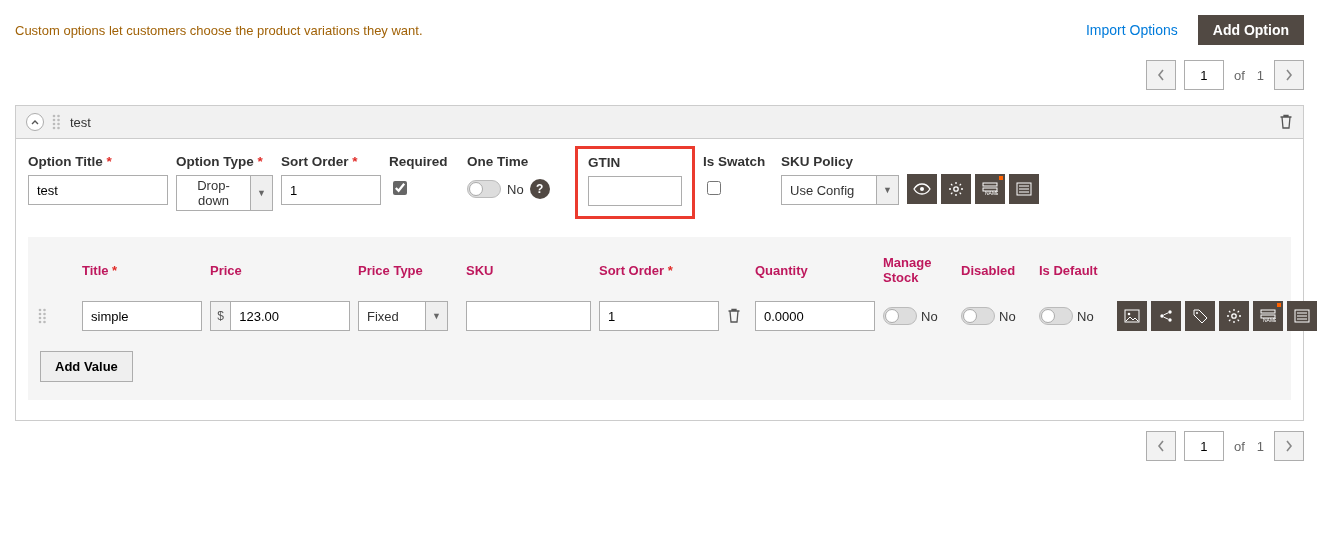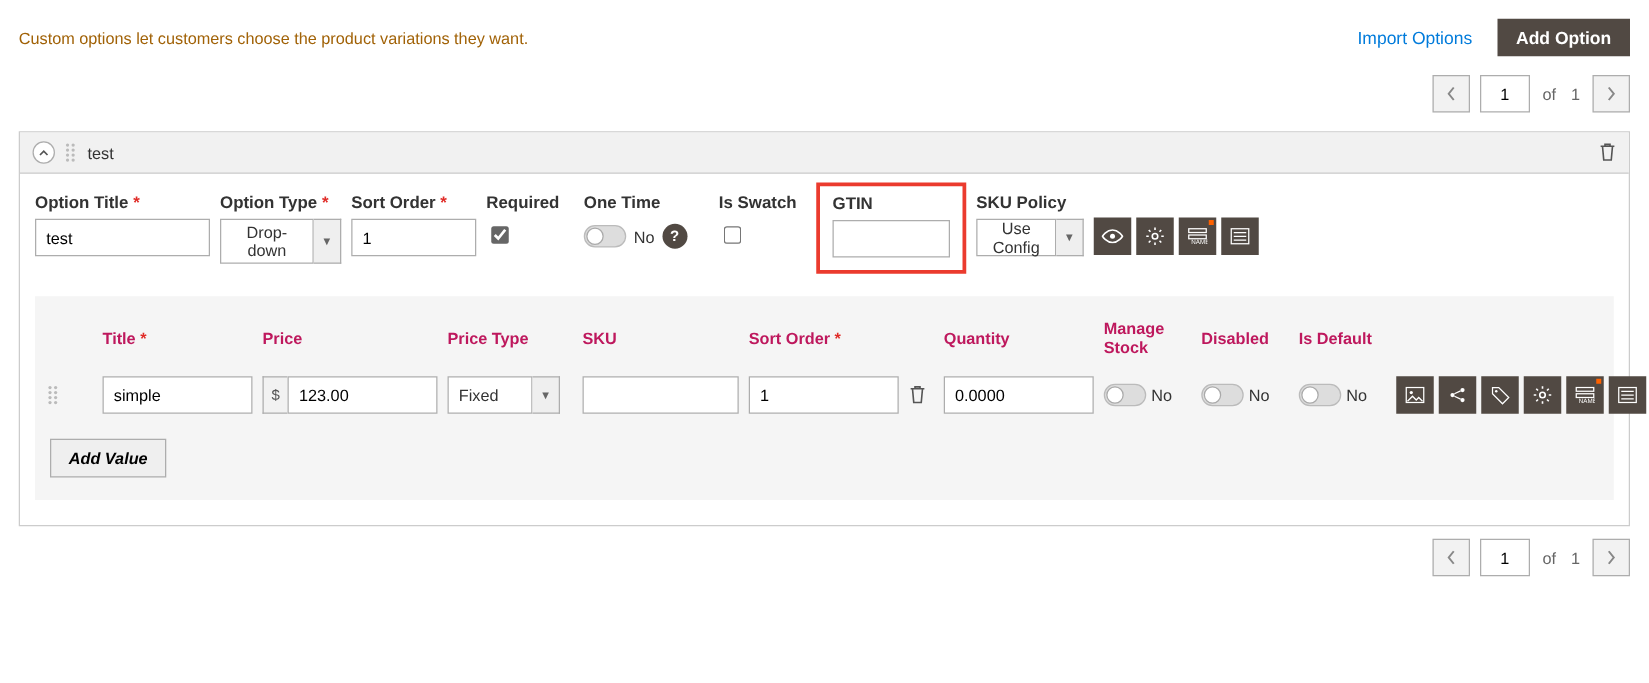--- a/index.html
+++ b/index.html
@@ -32,21 +32,21 @@
   .fields-row { display:flex; gap:8px; align-items:flex-start; flex-wrap:nowrap;}
   .field { display:flex; flex-direction:column; gap:6px;}
   .field.gtin { border:3px solid #eb3b2e; padding:6px 10px 10px; margin-top:-8px;}
   .label { font-size:13.5px; color:#333; font-weight:600; white-space:nowrap;}
   .req::after { content:" *"; color:#e02b27; font-weight:700;}
   input.text-in { border:1px solid #adadad; height:30px; padding:0 8px; font-size:13px; background:#fff;}
   .select-wrap { display:flex; height:36px;}
   .select-main { border:1px solid #adadad; padding:2px 8px; font-size:13px; display:flex; align-items:center; width:75px; background:#fff;text-align:center;}
   .select-arrow { width:22px; border:1px solid #adadad; border-left:none; background:#efefef; display:flex; align-items:center; justify-content:center; font-size:9px; color:#666; cursor:pointer;}
   .select-wrap.small { height:30px;}
-  .select-wrap.small .select-main{width:64px;}
+  .select-wrap.small .select-main{width:96px;}
   .checkbox-in { width:14px; height:14px; margin-top:6px; cursor:pointer; accent-color:#666;}
 
   .toggle-line { display:flex; align-items:center; gap:6px; margin-top:4px;}
   .toggle { position:relative; width:34px; height:18px; background:#ddd; border-radius:20px; border:1px solid #bbb; cursor:pointer;}
   .toggle::after { content:""; position:absolute; left:1px; top:1px; width:14px; height:14px; background:#fff; border-radius:50%; border:1px solid #aaa; box-sizing:border-box;}
   .toggle-text { font-size:13px; color:#333;}
   .help-q { width:20px; height:20px; border-radius:50%; background:#514943; color:#fff; display:inline-flex; align-items:center; justify-content:center; font-size:12px; font-weight:700; cursor:pointer;}
 
   .icon-btn { width:30px; height:30px; background:#514943; display:flex; align-items:center; justify-content:center; cursor:pointer; position:relative; color:#fff;}
   .icon-btn.dot::before{ content:""; position:absolute; top:2px; right:2px; width:4px; height:4px; background:#ff6200;}
@@ -56,21 +56,21 @@
   .values-wrap { background:#f5f5f5; margin-top:18px; padding:0 0 18px;}
   .val-header-row, .val-row { display:grid; grid-template-columns: 36px 120px 140px 100px 125px 120px 20px 120px 70px 70px 70px 220px; gap:8px; align-items:center; padding:8px 10px;}
   .val-header-row { padding-top:18px;}
   .col-label { font-size:13px; font-weight:600; color:#be185d;}
   .col-label.shift { padding-left:0;}
   .price-wrap { display:flex;}
   .price-prefix { width:24px; height:30px; border:1px solid #adadad; border-right:none; background:#f2f2f2; display:flex; align-items:center; justify-content:center; color:#555; font-size:12px;}
   .trash-cell { color:#555; font-size:15px; cursor:pointer;}
   .toggle-stack { display:flex; align-items:center; gap:4px;}
   .val-actions { display:flex; gap:4px;}
-  .add-value-btn { margin:12px 2px 0 12px; padding:7px 14px; background:#efefef; border:1px solid #adadad; font-size:13px; font-weight:600; cursor:pointer;font-style:italic;}
+  .add-value-btn { margin:12px 2px 0 12px; padding:7px 14px; background:#efefef; border:1px solid #adadad; font-size:13px; font-weight:600; cursor:pointer;}
 
   svg { display:block; }
 </style>
 </head>
 <body>
 
 <div class="top-row">
   <div class="desc">Custom options let customers choose the product variations they want.</div>
   <div class="top-buttons">
     <button class="link-btn">Import Options</button>
@@ -151,28 +151,28 @@
 
       <div class="field" style="width:100px">
         <span class="label">One Time</span>
         <div class="toggle-line">
           <span class="toggle"></span>
           <span class="toggle-text">No</span>
           <span class="help-q">?</span>
         </div>
       </div>
 
+      <div class="field gtin" style="width:120px">
+        <span class="label">GTIN</span>
+        <input class="text-in" value="" style="">
+      </div>
+
       <div class="field" style="width:70px">
         <span class="label">Is Swatch</span>
         <input type="checkbox" class="checkbox-in" style="">
-      </div>
-
-      <div class="field gtin" style="width:120px">
-        <span class="label">GTIN</span>
-        <input class="text-in" value="" style="">
       </div>
 
       <div class="field">
         <span class="label">SKU Policy</span>
         <div class="select-wrap small">
           <div class="select-main">Use Config</div>
           <div class="select-arrow">▼</div>
         </div>
       </div>
 

